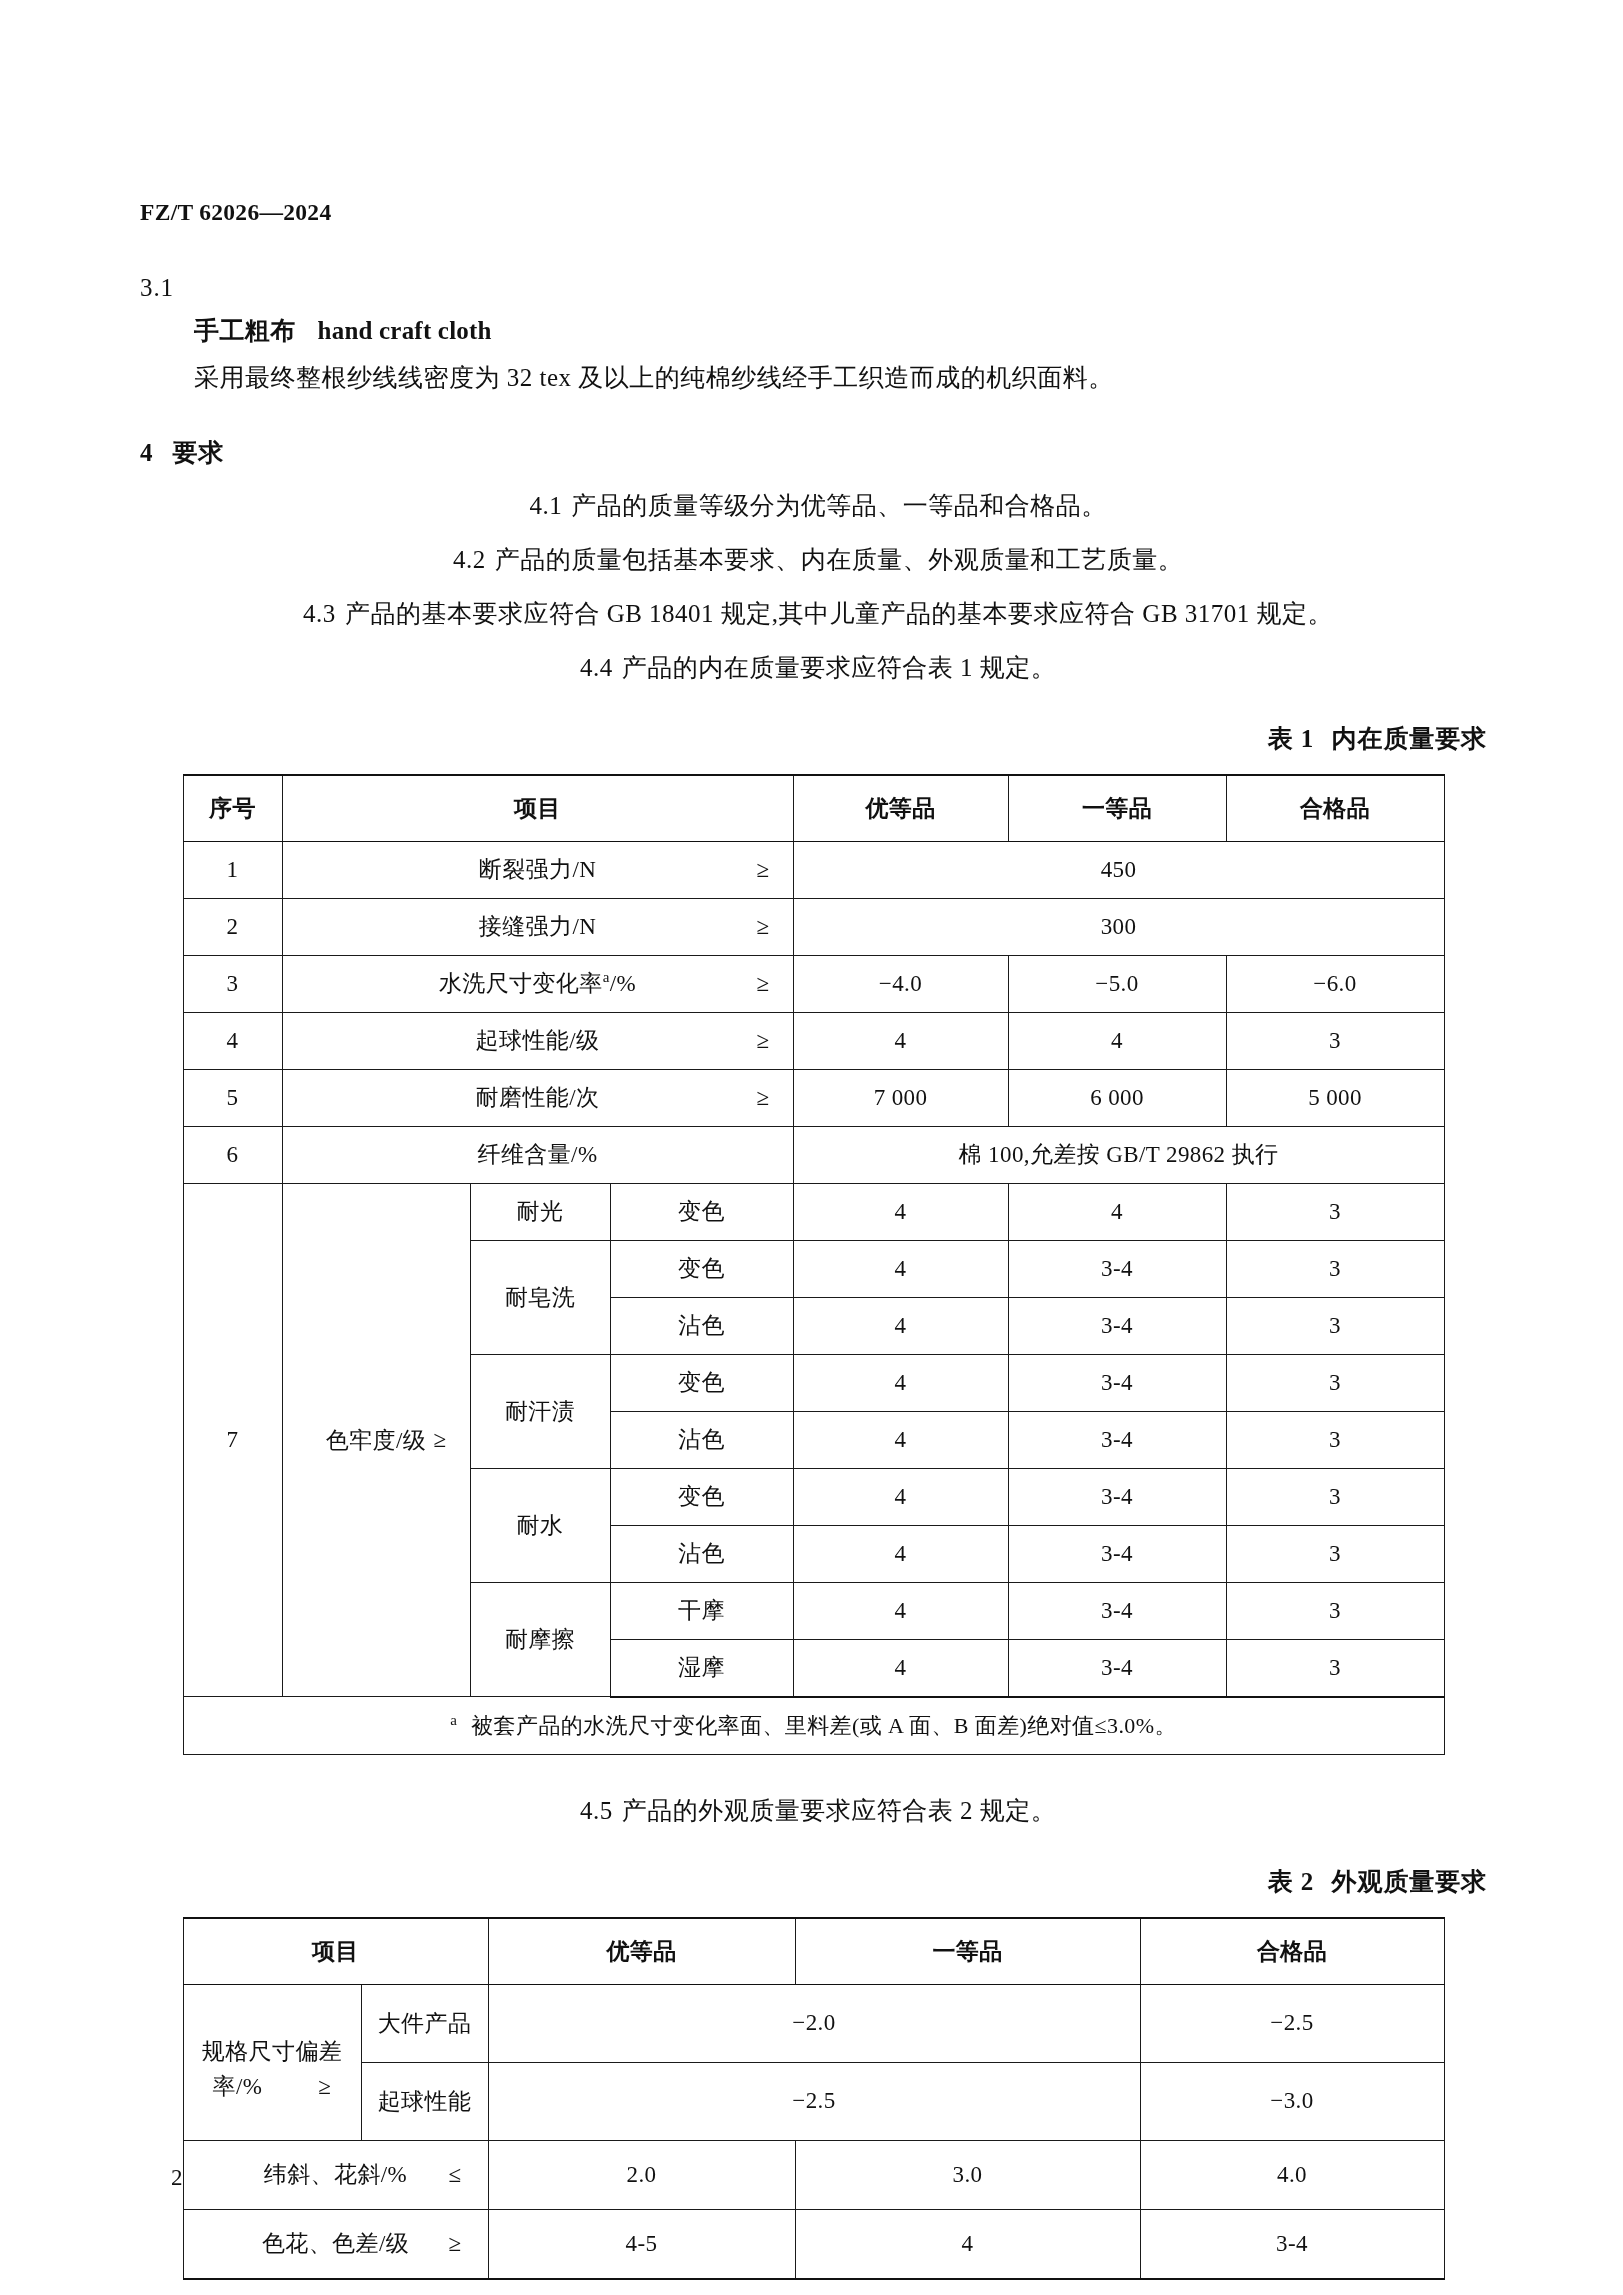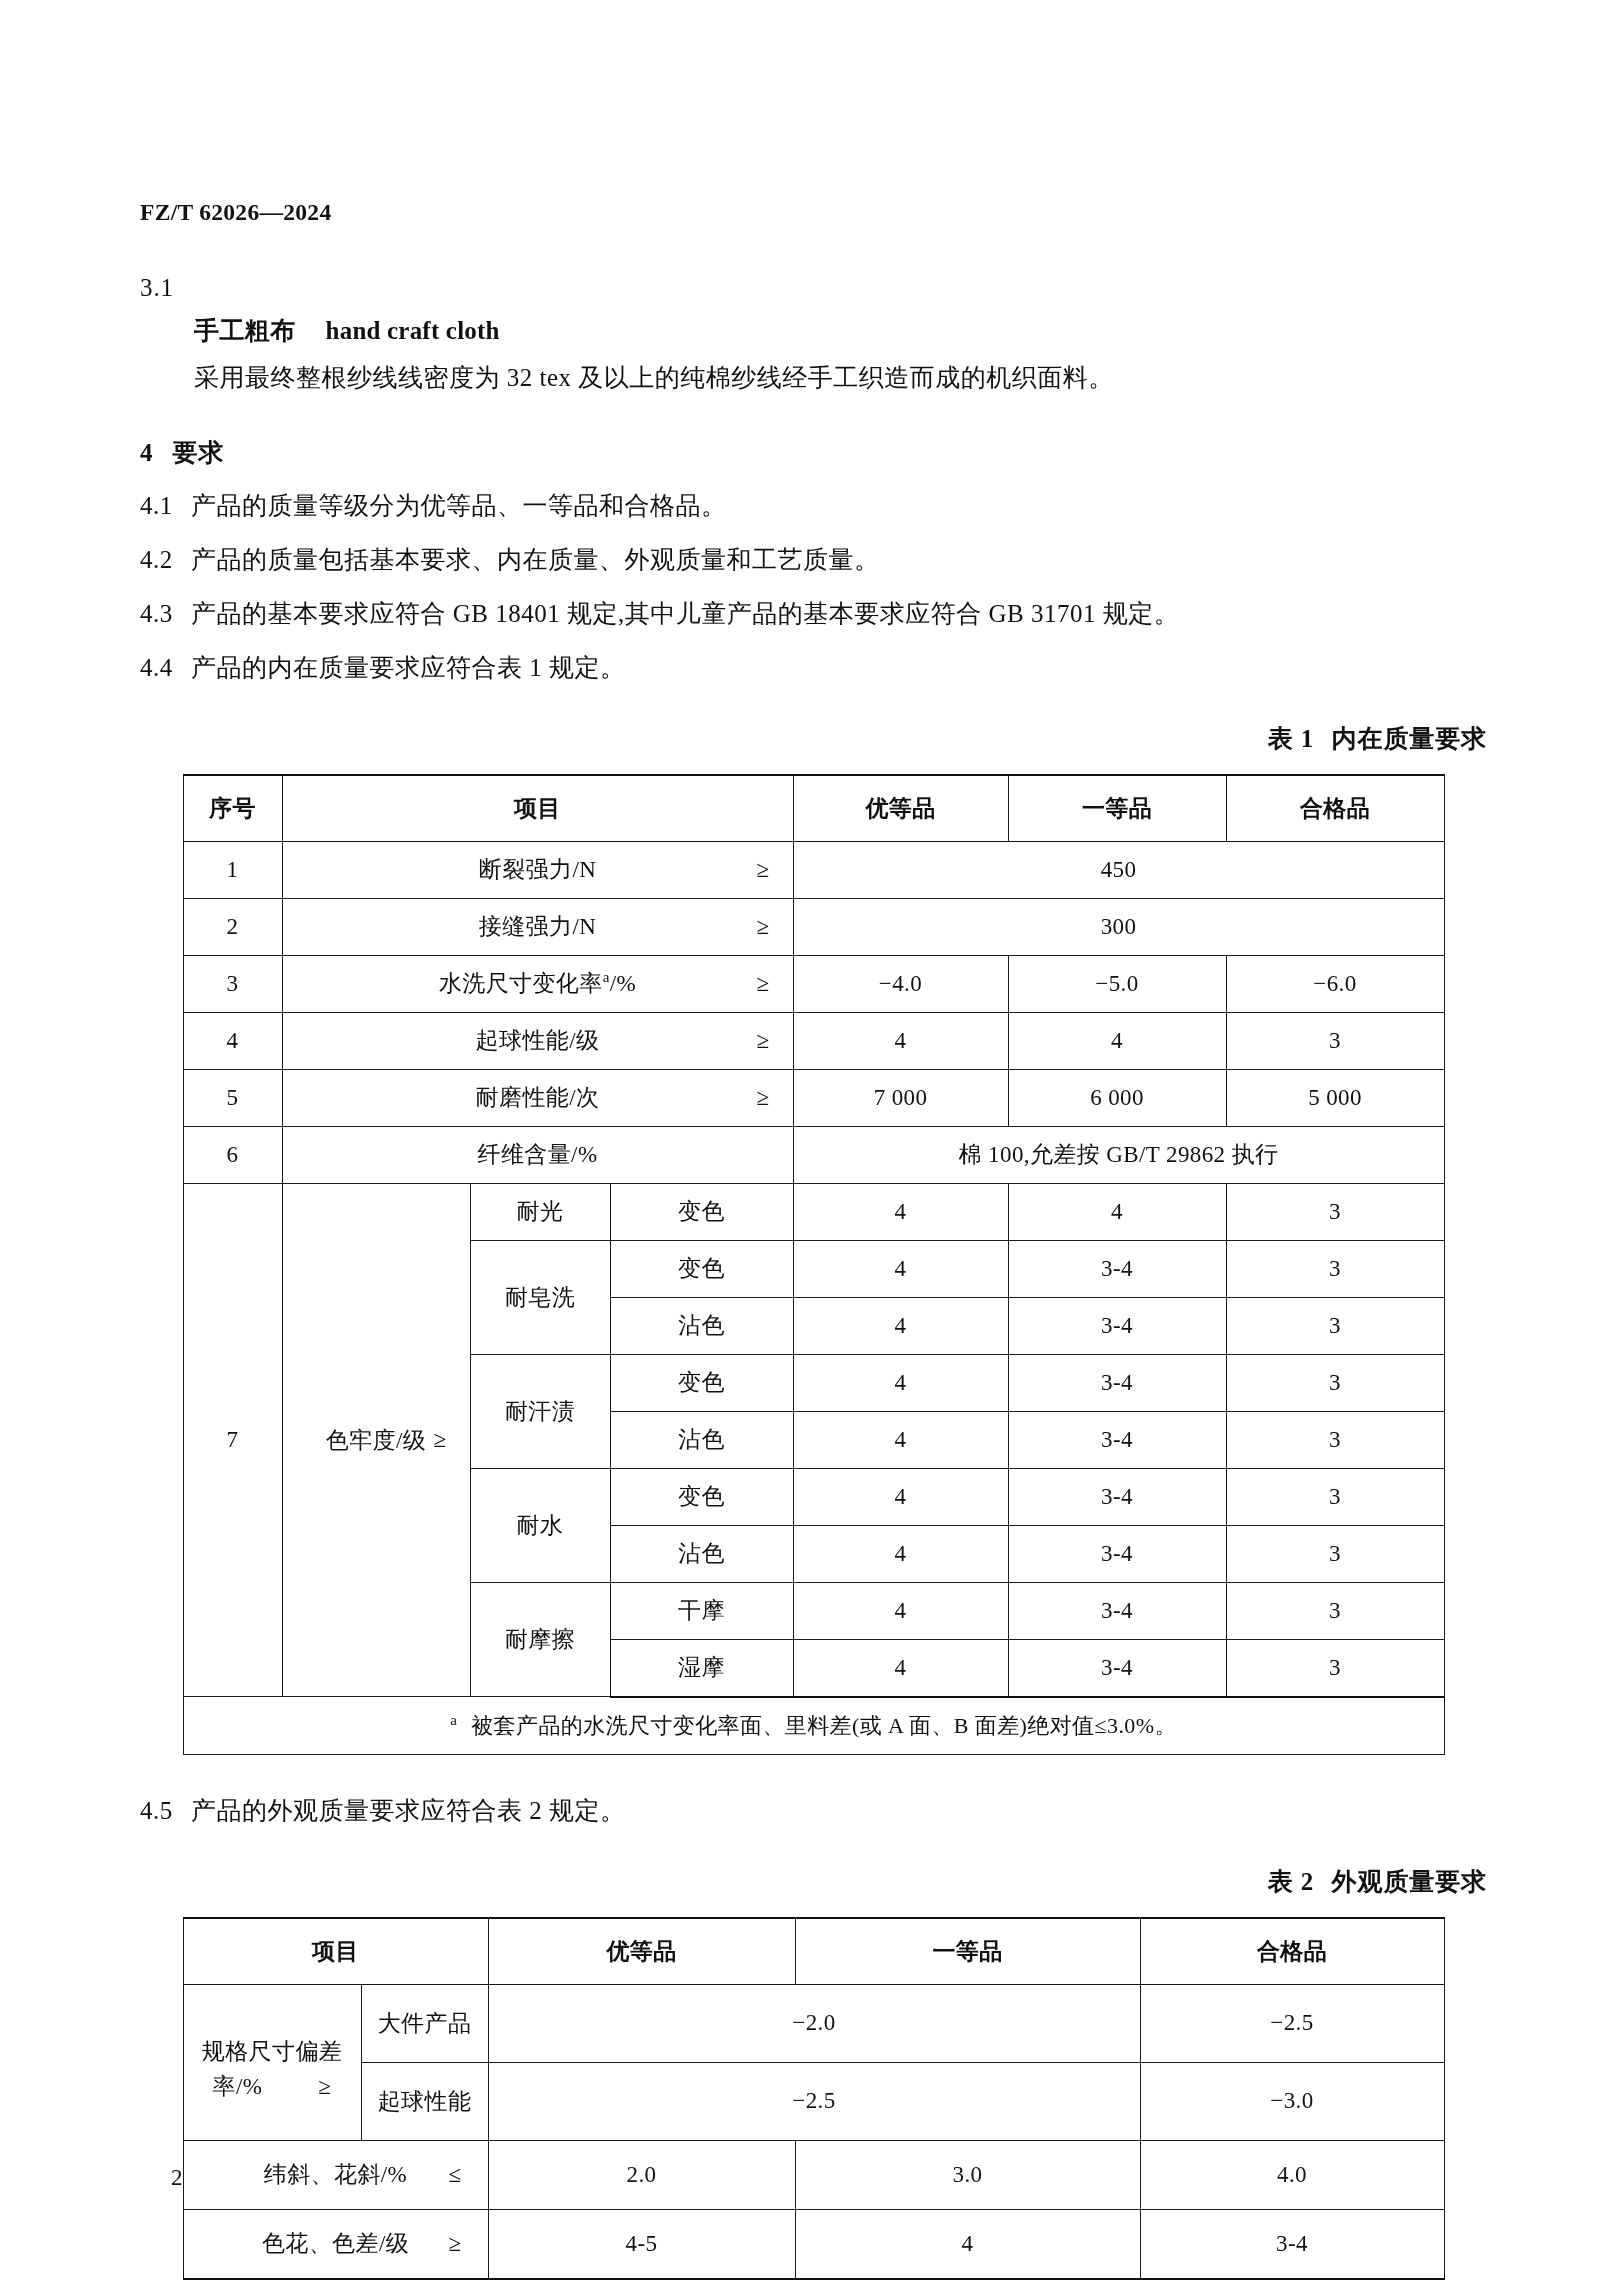--- a/index.html
+++ b/index.html
@@ -19,34 +19,34 @@
   }
 
   .body-wrap { position:absolute; left:140px; top:262px; width:1347px; }
 
   .clause-num { font-size:25px; margin-top:12.2px; letter-spacing:0.9px; }
 
   .term-line {
     font-weight:bold; font-size:25px; margin-top:12.2px; padding-left:54px;
     letter-spacing:0.4px;
   }
-  .term-line .en { margin-left:30px; letter-spacing:0.2px; }
+  .term-line .en { margin-left:22px; letter-spacing:0.2px; }
 
   .para {
     font-size:25px; margin-top:12.2px; padding-left:54px; line-height:1.45;
     letter-spacing:0.5px;
   }
 
   .section-head {
     font-size:25px; font-weight:bold; margin-top:40px; letter-spacing:0.9px;
   }
   .section-head .sec-n { font-weight:bold; margin-right:19px; }
 
   .numbered {
-    font-size:25px; margin-top:19px; letter-spacing:0.5px; line-height:1.4;
+    font-size:25px; margin-top:19px; letter-spacing:0.5px; line-height:1.4;text-align:center;
   }
   .numbered .n { display:inline-block; min-width:51px; }
 
   .table-caption {
     text-align:right; font-weight:bold; font-size:25px;
     margin-top:37px; margin-bottom:19px; letter-spacing:0.9px;
   }
   .table-caption .gap { display:inline-block; width:17.4px; }
 
   table.std {

